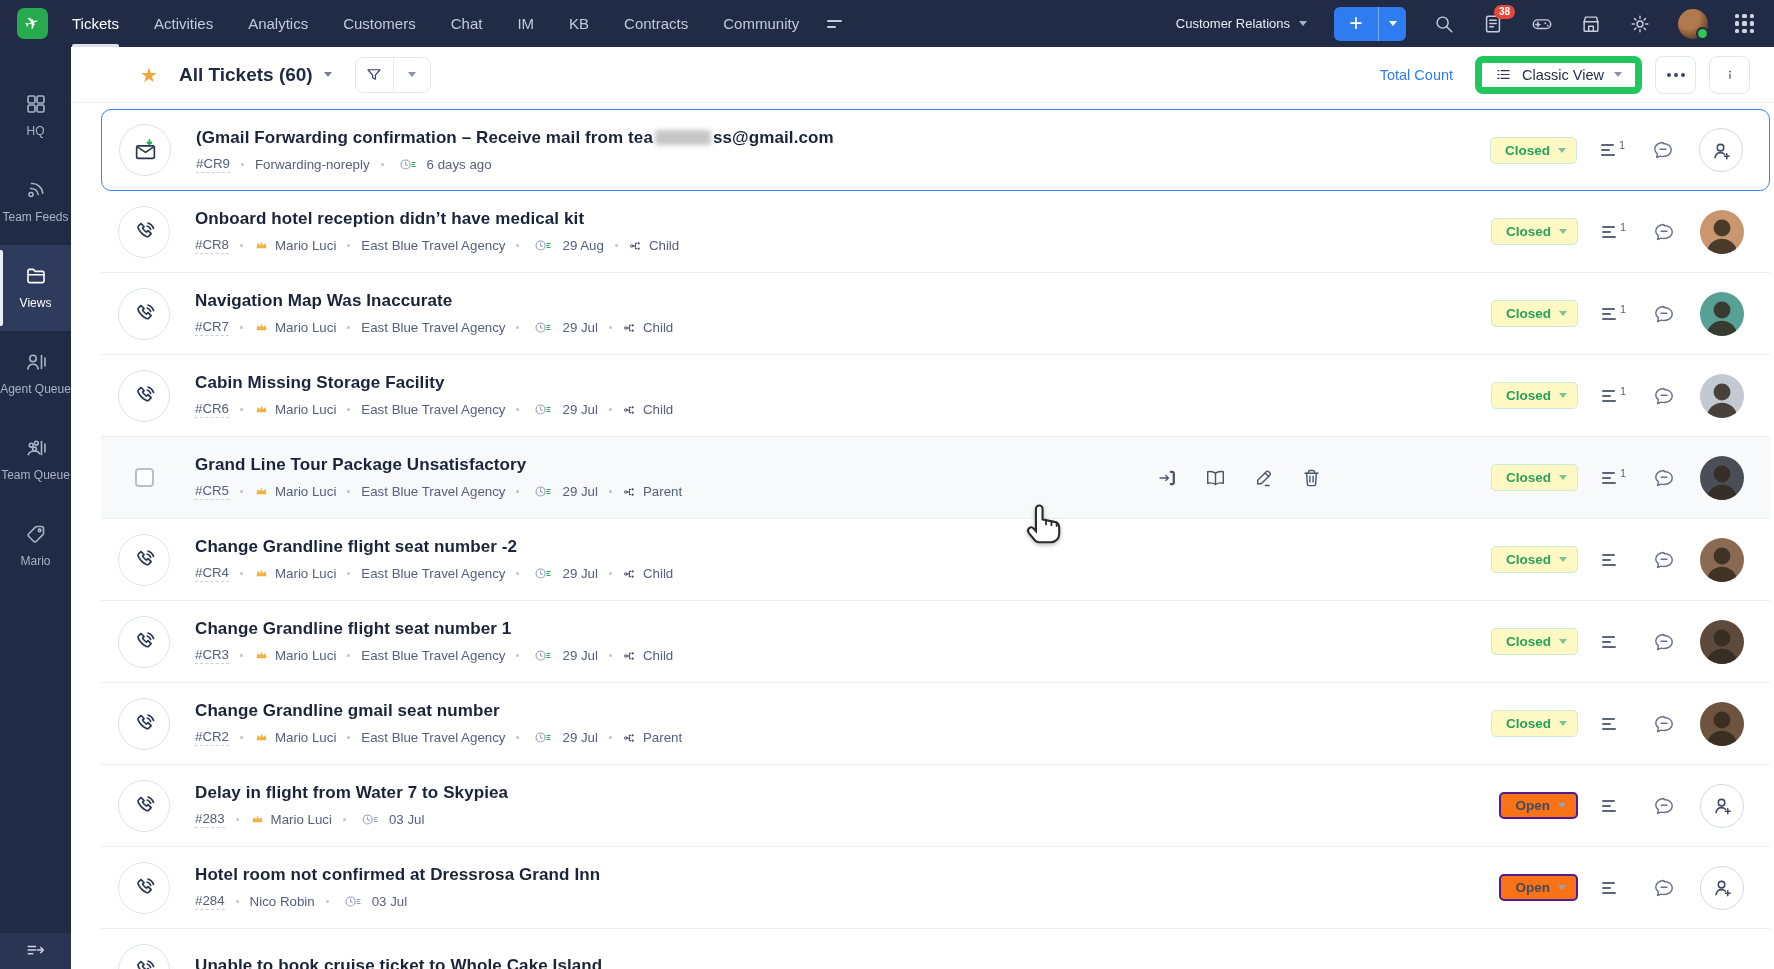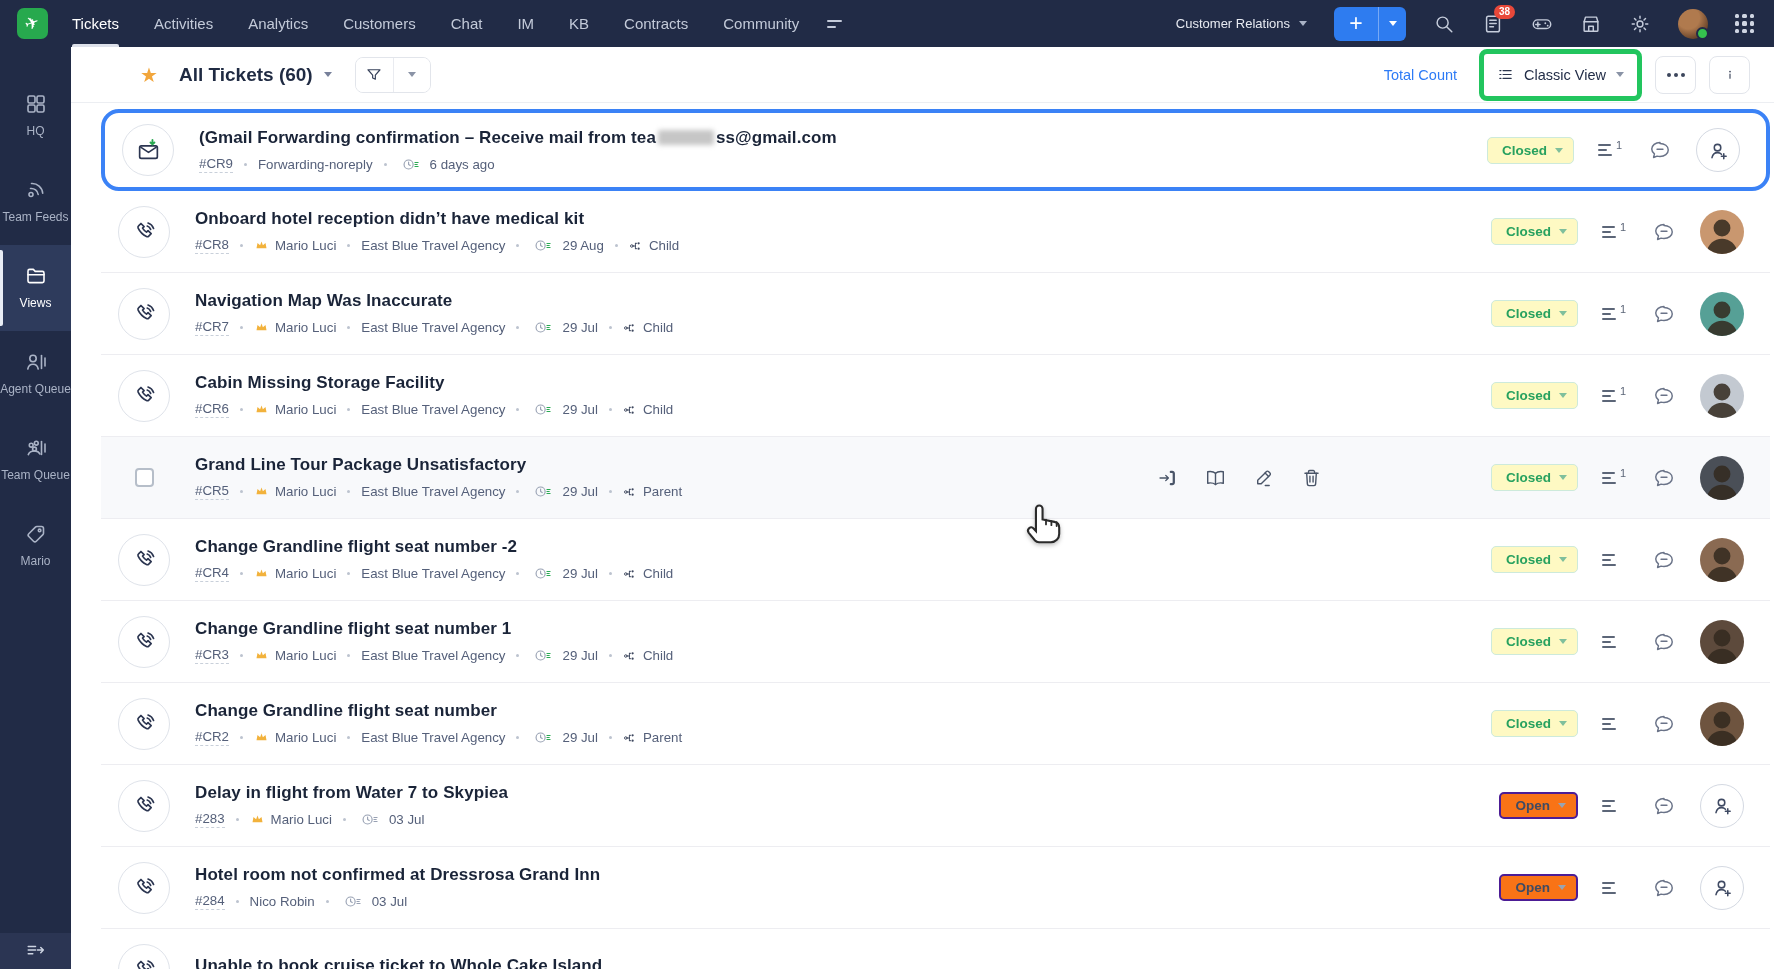--- a/index.html
+++ b/index.html
@@ -49,32 +49,32 @@
   .star{color:#f2a63c;font-size:20px;margin-right:21px;cursor:pointer}
   .lh-title{font-size:19px;font-weight:bold;color:#1f2a42;display:flex;align-items:center;gap:11px;cursor:pointer}
   .lh-title .caret{color:#77809a}
   .filter-group{display:flex;border:1px solid #e2e5eb;border-radius:8px;margin-left:23px;height:36px;align-items:stretch;overflow:hidden}
   .filter-cell{width:37px;display:flex;align-items:center;justify-content:center;color:#39435c;cursor:pointer;background:#fff}
   .filter-cell + .filter-cell{border-left:1px solid #e9ebf0}
   .filter-cell .ic{width:18px;height:18px}
   .filter-cell .caret{color:#8a93a6}
   .lh-right{margin-left:auto;display:flex;align-items:center;gap:13px}
   .total-count{color:#2d7bf6;font-size:14.5px;margin-right:9px;cursor:pointer;white-space:nowrap}
-  .view-btn{height:52px;border:5px solid #22c55e;border-radius:8px;display:flex;align-items:center;gap:10px;padding:0 13px;font-size:14.5px;color:#222d47;cursor:pointer;background:#fff;white-space:nowrap}
+  .view-btn{height:38px;border:7px solid #22c55e;border-radius:8px;display:flex;align-items:center;gap:10px;padding:0 13px;font-size:14.5px;color:#222d47;cursor:pointer;background:#fff;white-space:nowrap}
   .view-btn .ic{width:17px;height:17px;color:#2b354d}
   .view-btn .caret{color:#8a93a6}
   .icon-btn{height:38px;min-width:41px;border:1px solid #e2e5eb;border-radius:8px;display:flex;align-items:center;justify-content:center;color:#2b354d;cursor:pointer;background:#fff}
   .dots3{display:flex;gap:3px}
   .dots3 i{width:4px;height:4px;border-radius:50%;background:#3c465c}
   .icon-btn .ic{width:16px;height:16px}
 
   
   .rows{flex:1;padding:6px 4px 0 30px;overflow:hidden}
   .row{height:82px;display:flex;align-items:center;padding-left:17px;position:relative;border-bottom:1px solid #ededf1;cursor:pointer;background:#fff}
-  .row.focused{border:4px solid #3b82f6;border-radius:18px}
+  .row.focused{border:1px solid #3b82f6;border-radius:10px}
   .row.hovered{background:#f8f9fb}
   .channel-slot{width:52px;flex:none;display:flex;align-items:center;justify-content:center}
   .channel{width:52px;height:52px;border:1px solid #dfe3ea;border-radius:50%;display:flex;align-items:center;justify-content:center;color:#2b3550;background:#fff}
   .channel .ic{width:25px;height:25px}
   .checkbox{width:19px;height:19px;border:2px solid #b6bec9;border-radius:4px;background:#fff;cursor:pointer}
   .row-text{margin-left:25px;min-width:0}
   .row-title{font-size:17px;font-weight:bold;color:#1a2438;letter-spacing:.1px;white-space:nowrap}
   .redacted{display:inline-block;width:56px;height:15px;background:#c6c6c6;border-radius:2px;filter:blur(2.5px);vertical-align:-2px;margin:0 2px}
   .row-meta{margin-top:8px;display:flex;align-items:center;font-size:13.3px;color:#55607a;white-space:nowrap}
   .meta-num{border-bottom:1px dashed #c9d0da;padding-bottom:1px}
@@ -907,21 +907,21 @@
               <span class="ic">
                 <svg viewBox="0 0 24 24">
                   <path d="M8.6 4.3 6.3 6.6a1.9 1.9 0 0 0-.4 2.2 16.6 16.6 0 0 0 8 8 1.9 1.9 0 0 0 2.2-.4l2.3-2.3-3-3-1.5 1.5a12.3 12.3 0 0 1-3.8-3.8l1.5-1.5z"></path>
                   <path d="M14.6 6.8a5.4 5.4 0 0 1 3.3 3.2"></path>
                   <path d="M15.4 3.9a8.4 8.4 0 0 1 5.3 5.2"></path>
                 </svg>
               </span>
             </span>
           </div>
     <div class="row-text">
-      <div class="row-title">Change Grandline flight seat number</div>
+      <div class="row-title">Change Grandline gmail seat number</div>
       <div class="row-meta">
               <span class="meta-num">#CR2</span>
               <span class="meta-dot"></span>
               <span class="meta-item">
                 <span class="ic ic-crown">
                   <svg viewBox="0 0 24 24">
                     <path d="M4 16.2 5.6 8l4.2 3.7L12 5.6l2.2 6.1L18.4 8l1.6 8.2z" fill="currentColor" stroke="none"></path>
                   </svg>
                 </span>
                 <span>Mario Luci</span>

